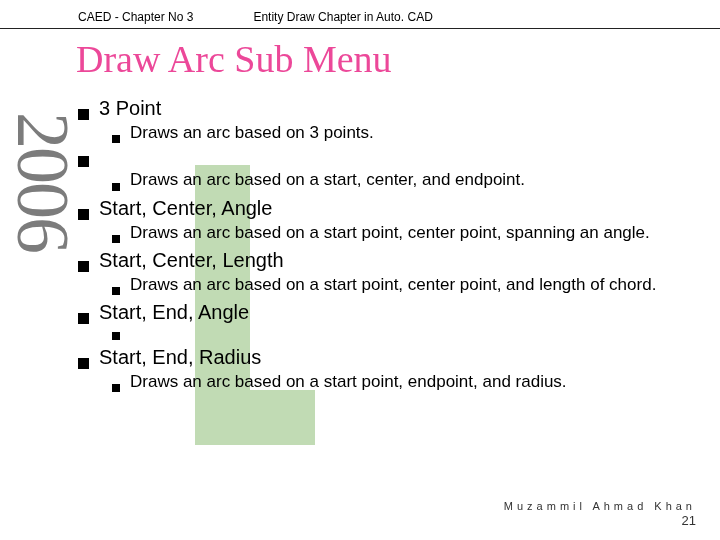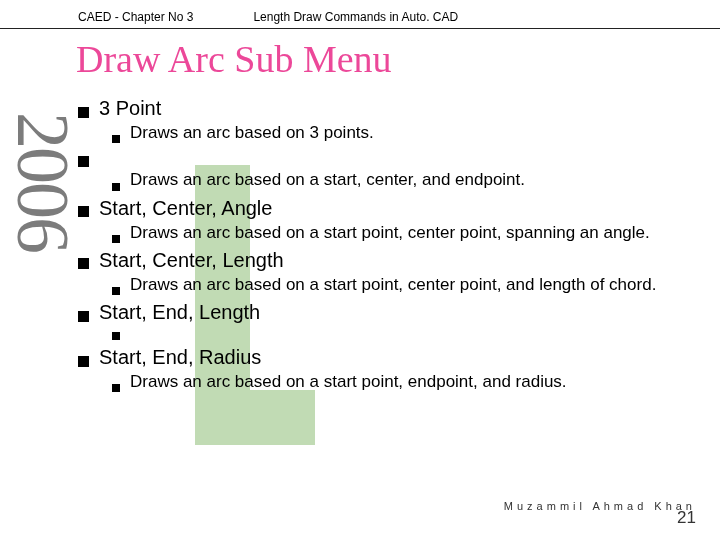--- a/index.html
+++ b/index.html
@@ -53,21 +53,21 @@
     position: relative;
     z-index: 1;
     padding-left: 78px;
     padding-right: 20px;
   }
   .item-l1 {
     margin-top: 6px;
     font-size: 20px;
     color: #000;
     display: flex;
-    align-items: center;
+    align-items: flex-end;
     gap: 10px;
   }
   .bullet-l1 {
     width: 11px;
     height: 11px;
     background: #000;
     flex: 0 0 auto;
     margin-top: 7px;
   }
   .item-l2 {
@@ -91,30 +91,30 @@
     right: 24px;
     bottom: 28px;
     font-size: 11px;
     letter-spacing: 4px;
     color: #333;
   }
   .footer-page {
     position: absolute;
     right: 24px;
     bottom: 12px;
-    font-size: 17px;
+    font-size: 13px;
     color: #333;
   }
 </style>
 </head>
 <body>
 
 <div class="header-bar">
   <span>CAED - Chapter No 3</span>
-  <span>Length Draw Commands in Auto. CAD</span>
+  <span>Entity Draw Chapter in Auto. CAD</span>
 </div>
 
 <div class="slide-title">Draw Arc Sub Menu</div>
 
 <div class="watermark-year">2006</div>
 <div class="watermark-L"></div>
 
 <div class="content">
 
   <div class="item-l1">
@@ -147,21 +147,21 @@
     <span class="bullet-l1"></span>
     <span>Start, Center, Length</span>
   </div>
   <div class="item-l2">
     <span class="bullet-l2"></span>
     <span>Draws an arc based on a start point, center point, and length of chord.</span>
   </div>
 
   <div class="item-l1">
     <span class="bullet-l1"></span>
-    <span>Start, End, Length</span>
+    <span>Start, End, Angle</span>
   </div>
   <div class="item-l2">
     <span class="bullet-l2"></span>
   </div>
 
   <div class="item-l1">
     <span class="bullet-l1"></span>
     <span>Start, End, Radius</span>
   </div>
   <div class="item-l2">

